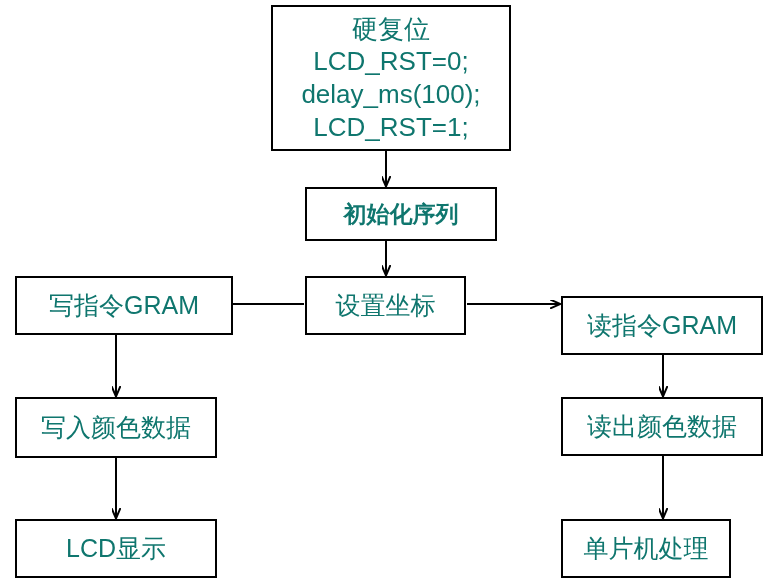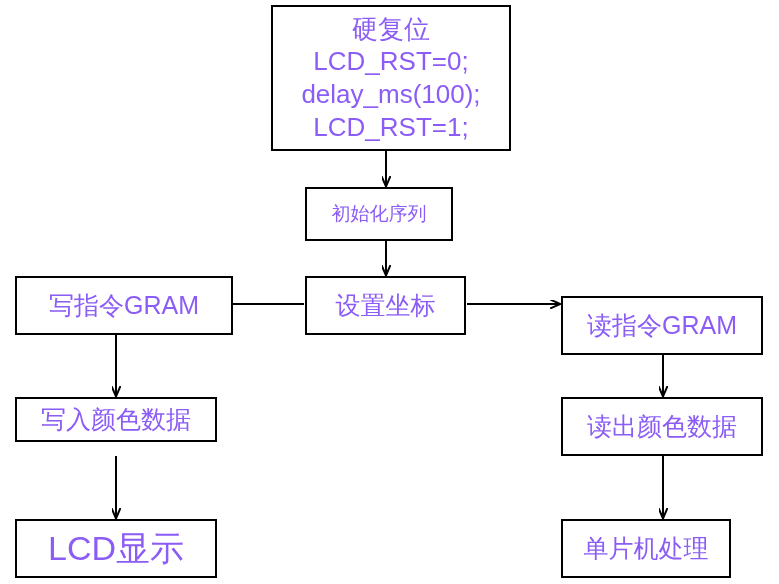--- a/index.html
+++ b/index.html
@@ -22,36 +22,36 @@
     position: absolute;
     box-sizing: border-box;
     border: 2px solid #000000;
     background: #ffffff;
     display: flex;
     flex-direction: column;
     align-items: center;
     justify-content: center;
     text-align: center;
     line-height: 1.26;
-    color: #8b5cf6;
+    color: #0f766e;
     white-space: pre;
   }
   .node .line {
     display: block;
   }
 
   
   #node-hard-reset   { left: 271px; top: 5px;   width: 240px; height: 146px; font-size: 26px; }
-  #node-init-seq     { left: 305px; top: 187px; width: 148px; height: 54px;  font-size: 19px; }
+  #node-init-seq     { left: 305px; top: 187px; width: 192px; height: 54px;  font-size: 23px; font-weight: bold; }
   #node-set-coord    { left: 305px; top: 276px; width: 161px; height: 59px;  font-size: 25px; }
   #node-write-gram   { left: 15px;  top: 276px; width: 218px; height: 59px;  font-size: 25px; }
   #node-read-gram    { left: 561px; top: 276px; width: 202px; height: 59px;  font-size: 25px; margin-top: 20px; }
-  #node-write-color  { left: 15px;  top: 397px; width: 202px; height: 45px;  font-size: 25px; }
+  #node-write-color  { left: 15px;  top: 397px; width: 202px; height: 61px;  font-size: 25px; }
   #node-read-color   { left: 561px; top: 397px; width: 202px; height: 59px;  font-size: 25px; }
-  #node-lcd-display  { left: 15px;  top: 519px; width: 202px; height: 59px;  font-size: 34px; }
+  #node-lcd-display  { left: 15px;  top: 519px; width: 202px; height: 59px;  font-size: 25px; }
   #node-mcu-process  { left: 561px; top: 519px; width: 170px; height: 59px;  font-size: 25px; }
 
   #edges {
     position: absolute;
     left: 0;
     top: 0;
     width: 779px;
     height: 584px;
     pointer-events: none;
   }

